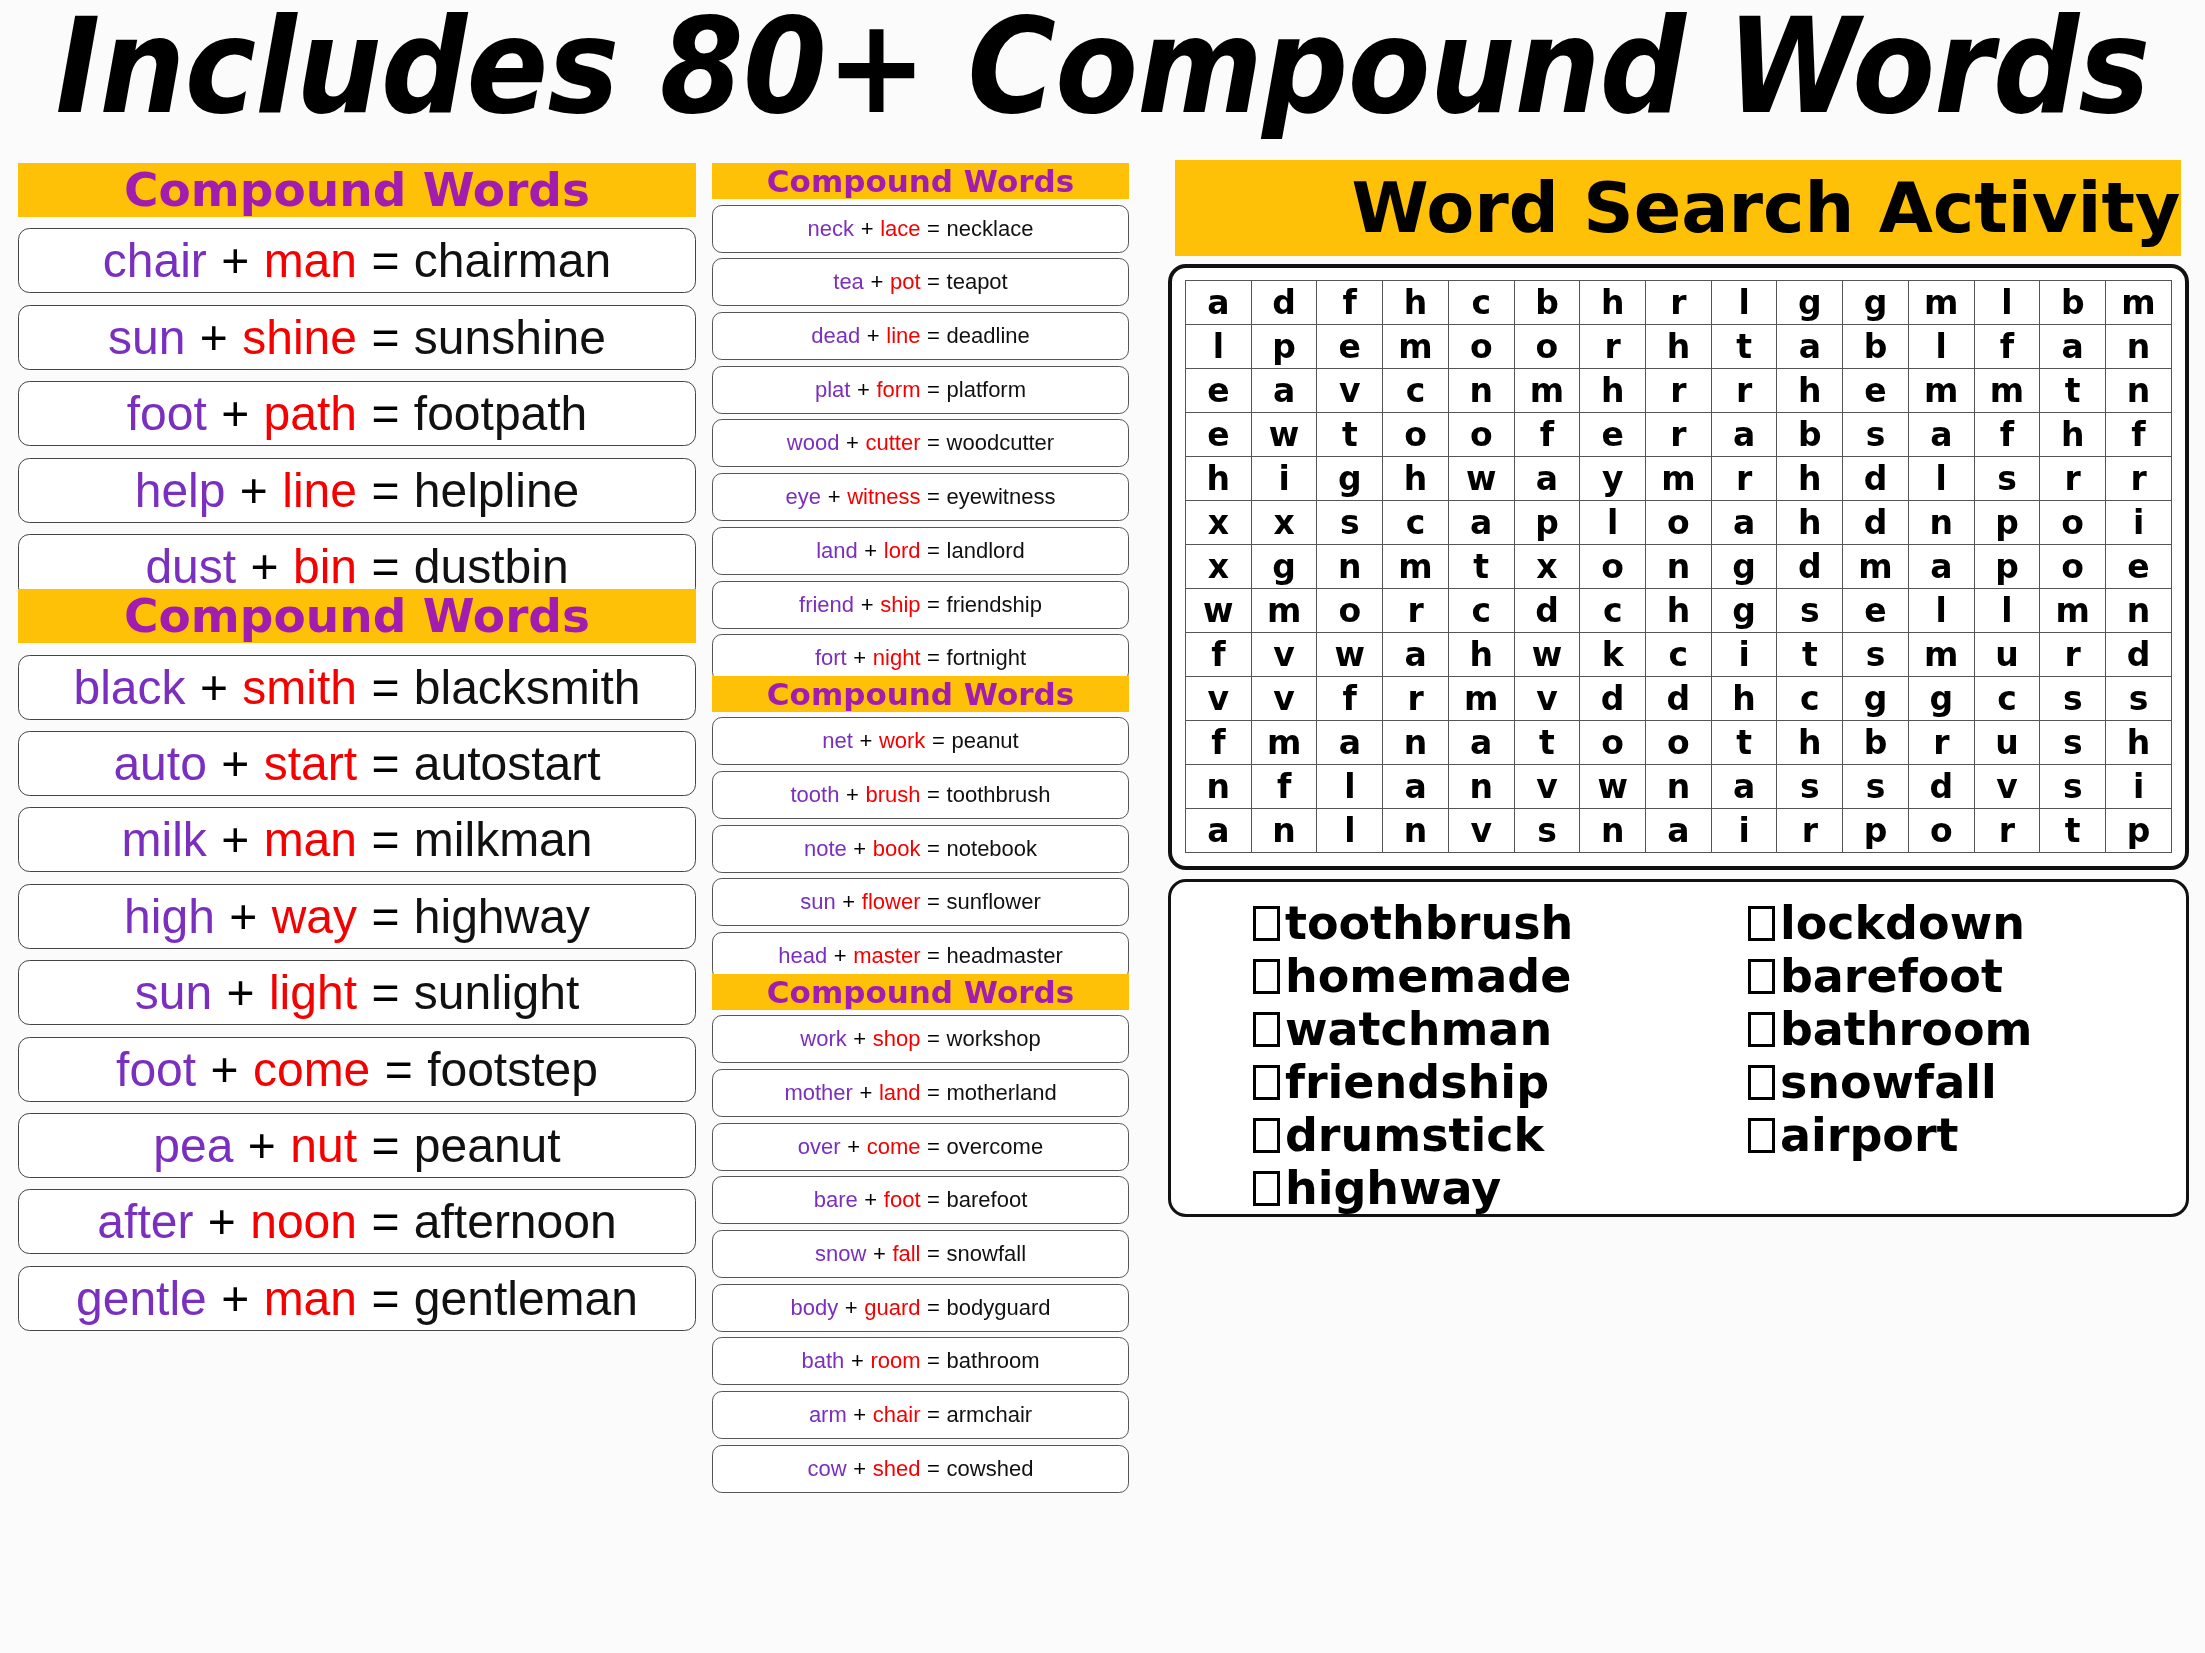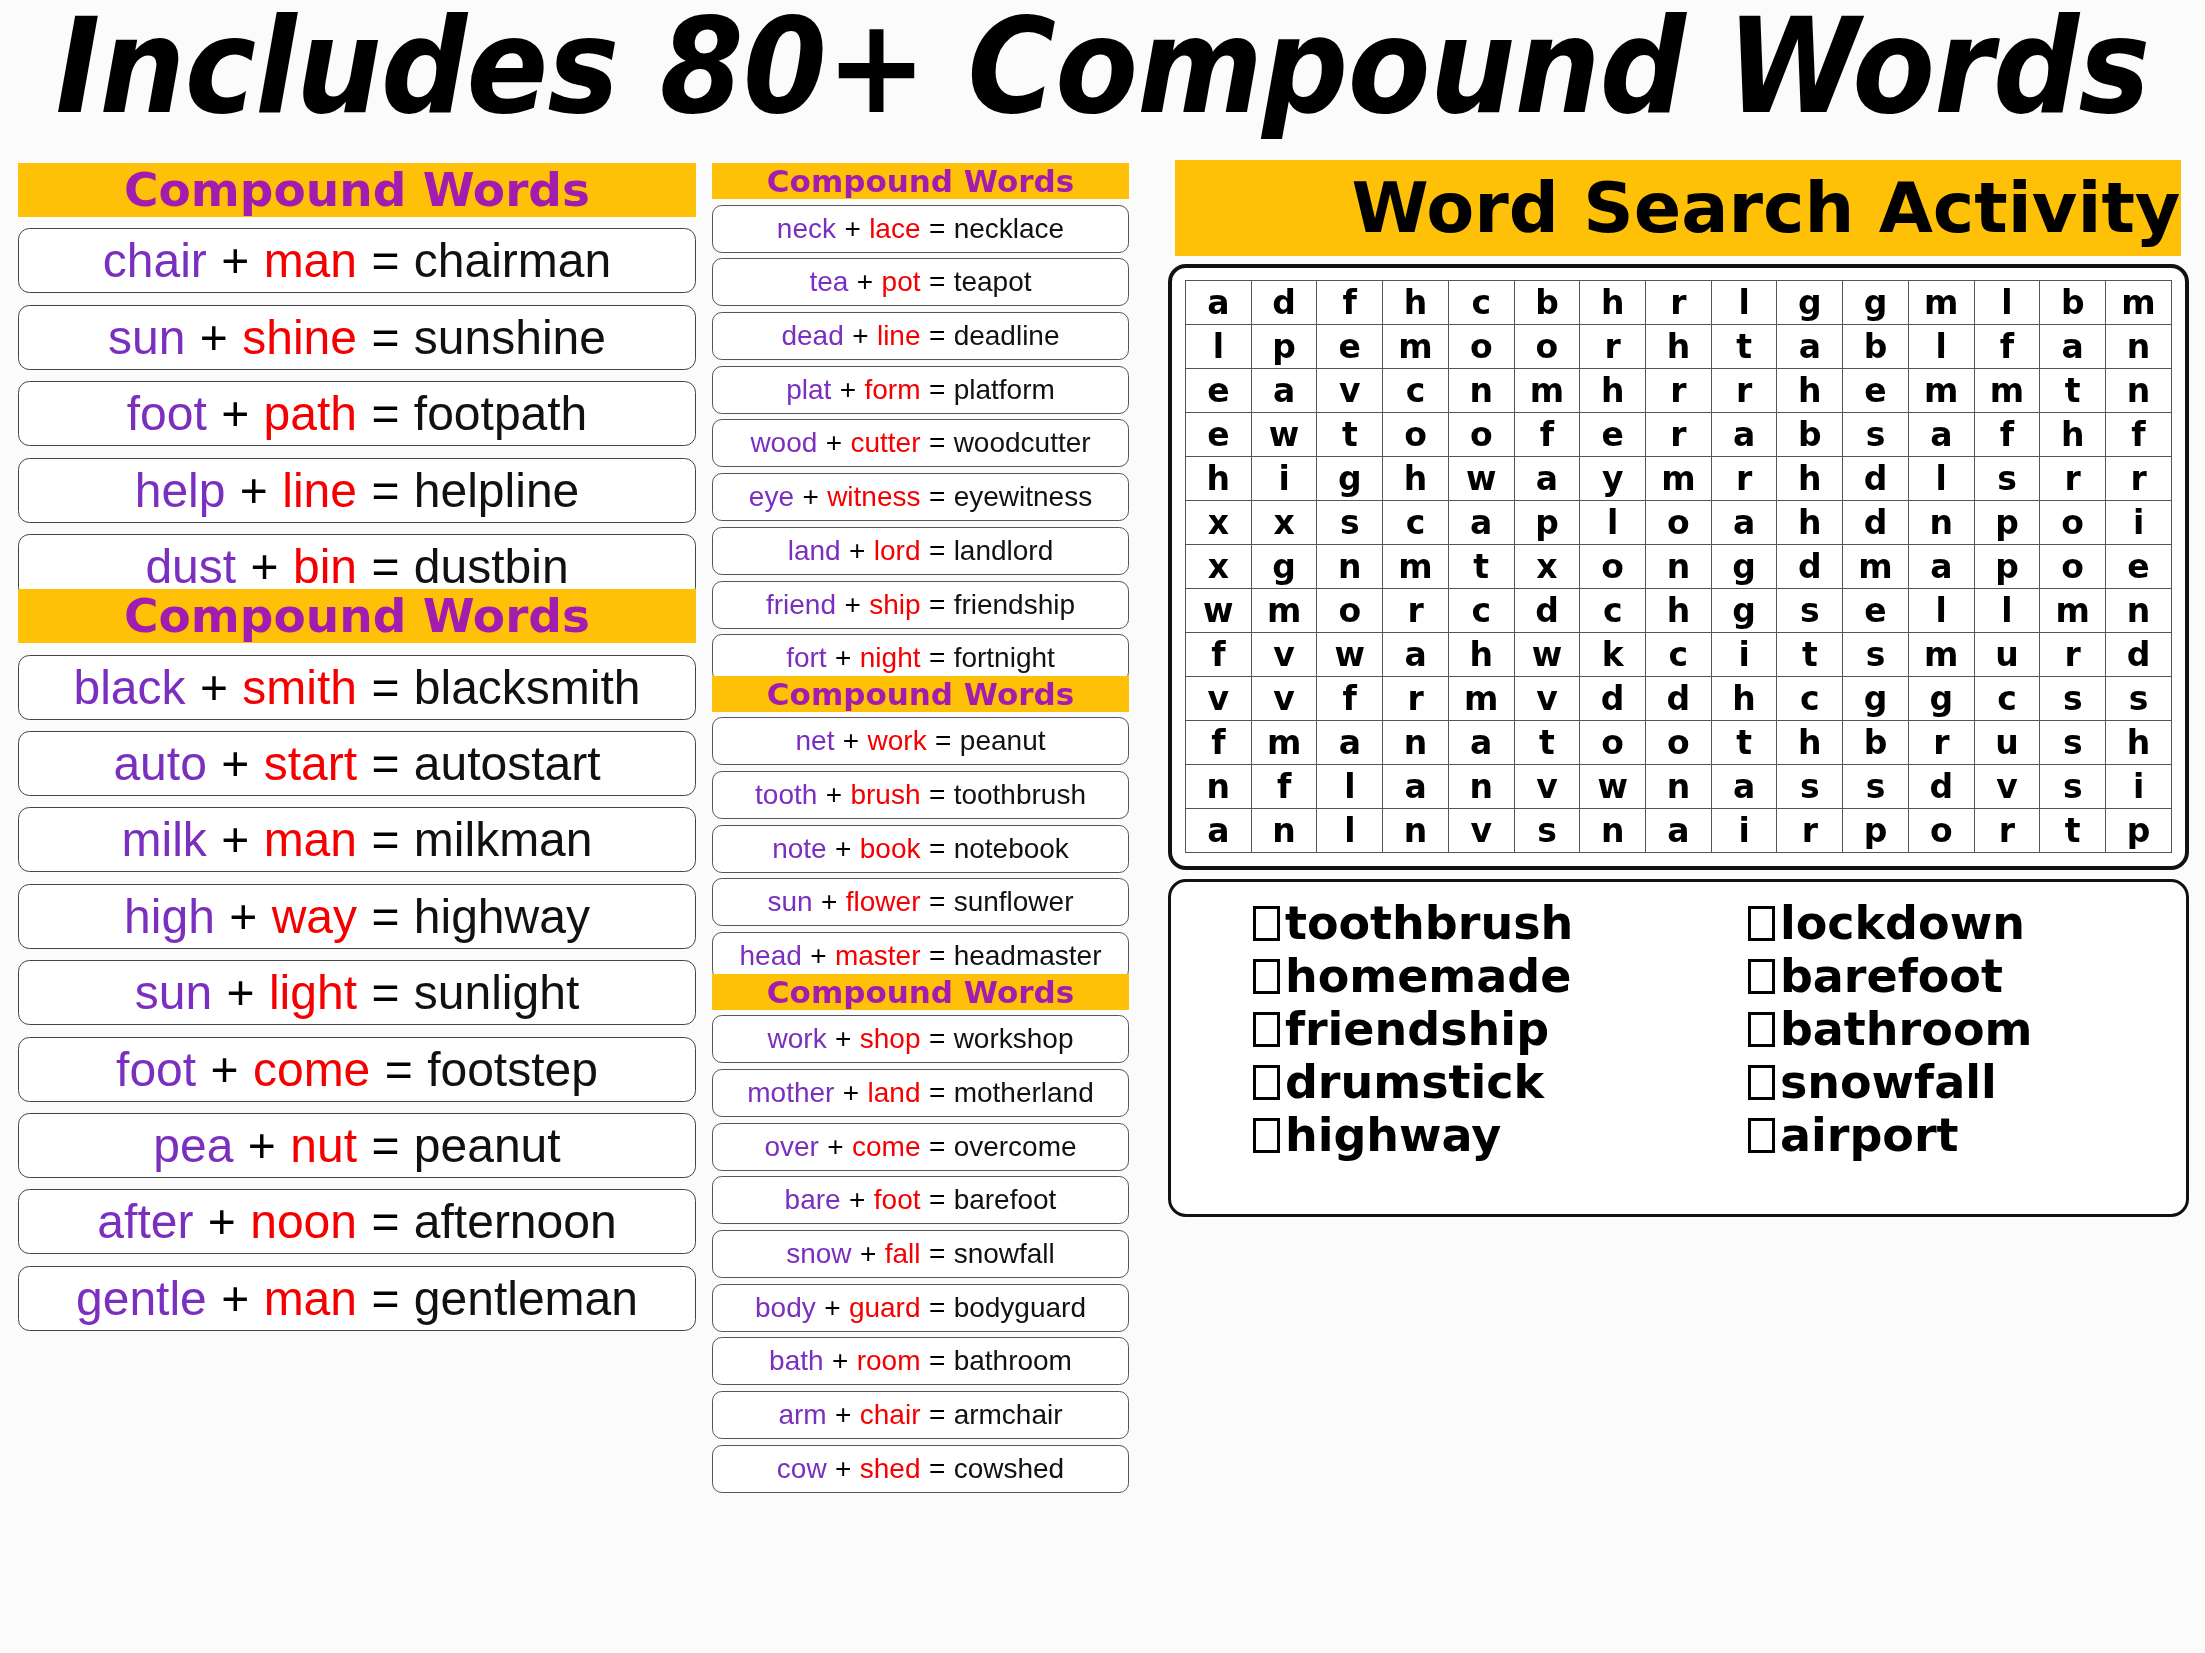--- a/index.html
+++ b/index.html
@@ -54,21 +54,21 @@
 
   
   #left{left:18px;top:163px;width:678px;}
   #left .cw-header{font-size:47px;height:54px;line-height:54px;}
   #left .card{height:65px;font-size:48px;margin-top:11.4px;}
   #left .hdr2{margin-top:-9.8px;}
 
   
   #mid{left:712px;top:163px;width:417px;}
   #mid .cw-header{font-size:31px;height:36px;line-height:36px;}
-  #mid .card{height:48px;font-size:28px;margin-top:5.7px;border-width:1.6px;border-radius:9.8px;border-color:#555;}
+  #mid .card{height:48px;font-size:22px;margin-top:5.7px;border-width:1.6px;border-radius:9.8px;border-color:#555;}
   #mid .hdr2{margin-top:-6.5px;}
 
   
   #right{left:1168px;top:160px;width:1021px;}
   #ws-header{
     background:#FFC008;height:96px;line-height:96px;
     font-size:70px;font-weight:bold;text-align:right;
     font-family:"DejaVu Sans", sans-serif;
     margin-left:6.5px;width:1006px;
   }
@@ -792,20 +792,24 @@
         <div class="wl-item">
           <span class="wl-box"></span>
           <span>toothbrush</span>
         </div>
         <div class="wl-item">
           <span class="wl-box"></span>
           <span>homemade</span>
         </div>
         <div class="wl-item">
           <span class="wl-box"></span>
+          <span>watchman</span>
+        </div>
+        <div class="wl-item">
+          <span class="wl-box"></span>
           <span>friendship</span>
         </div>
         <div class="wl-item">
           <span class="wl-box"></span>
           <span>drumstick</span>
         </div>
         <div class="wl-item">
           <span class="wl-box"></span>
           <span>highway</span>
         </div>

